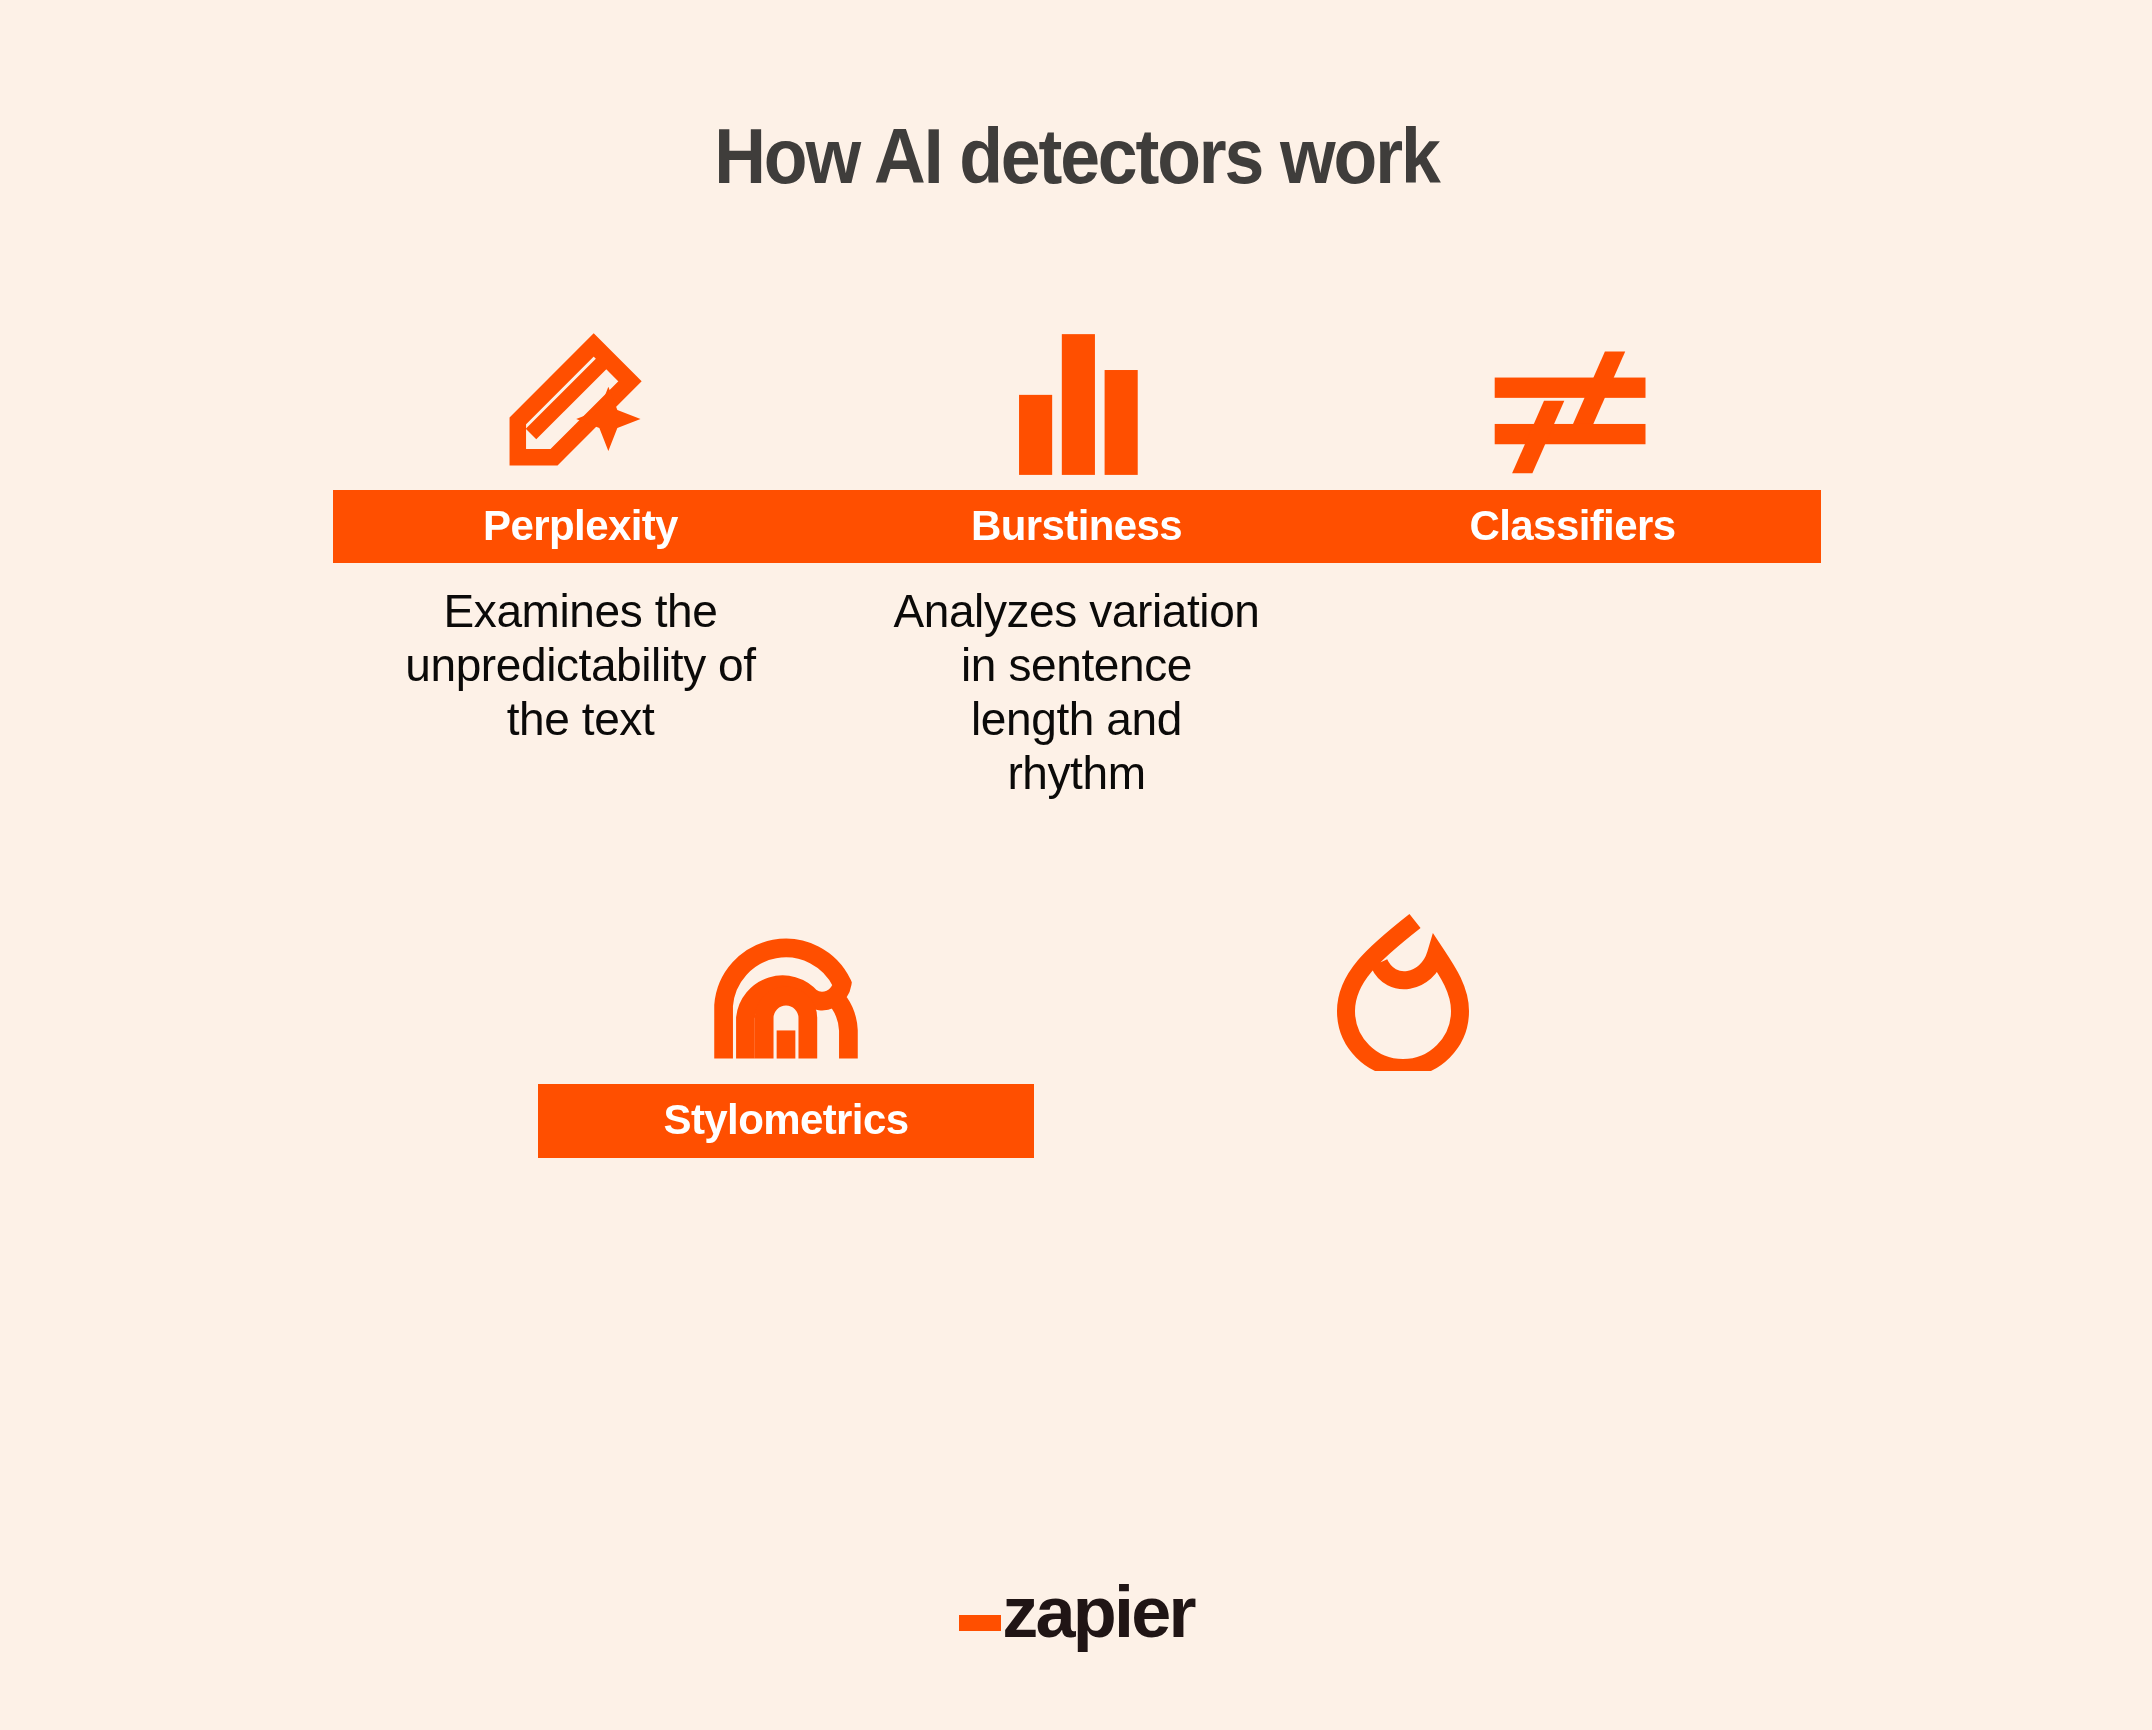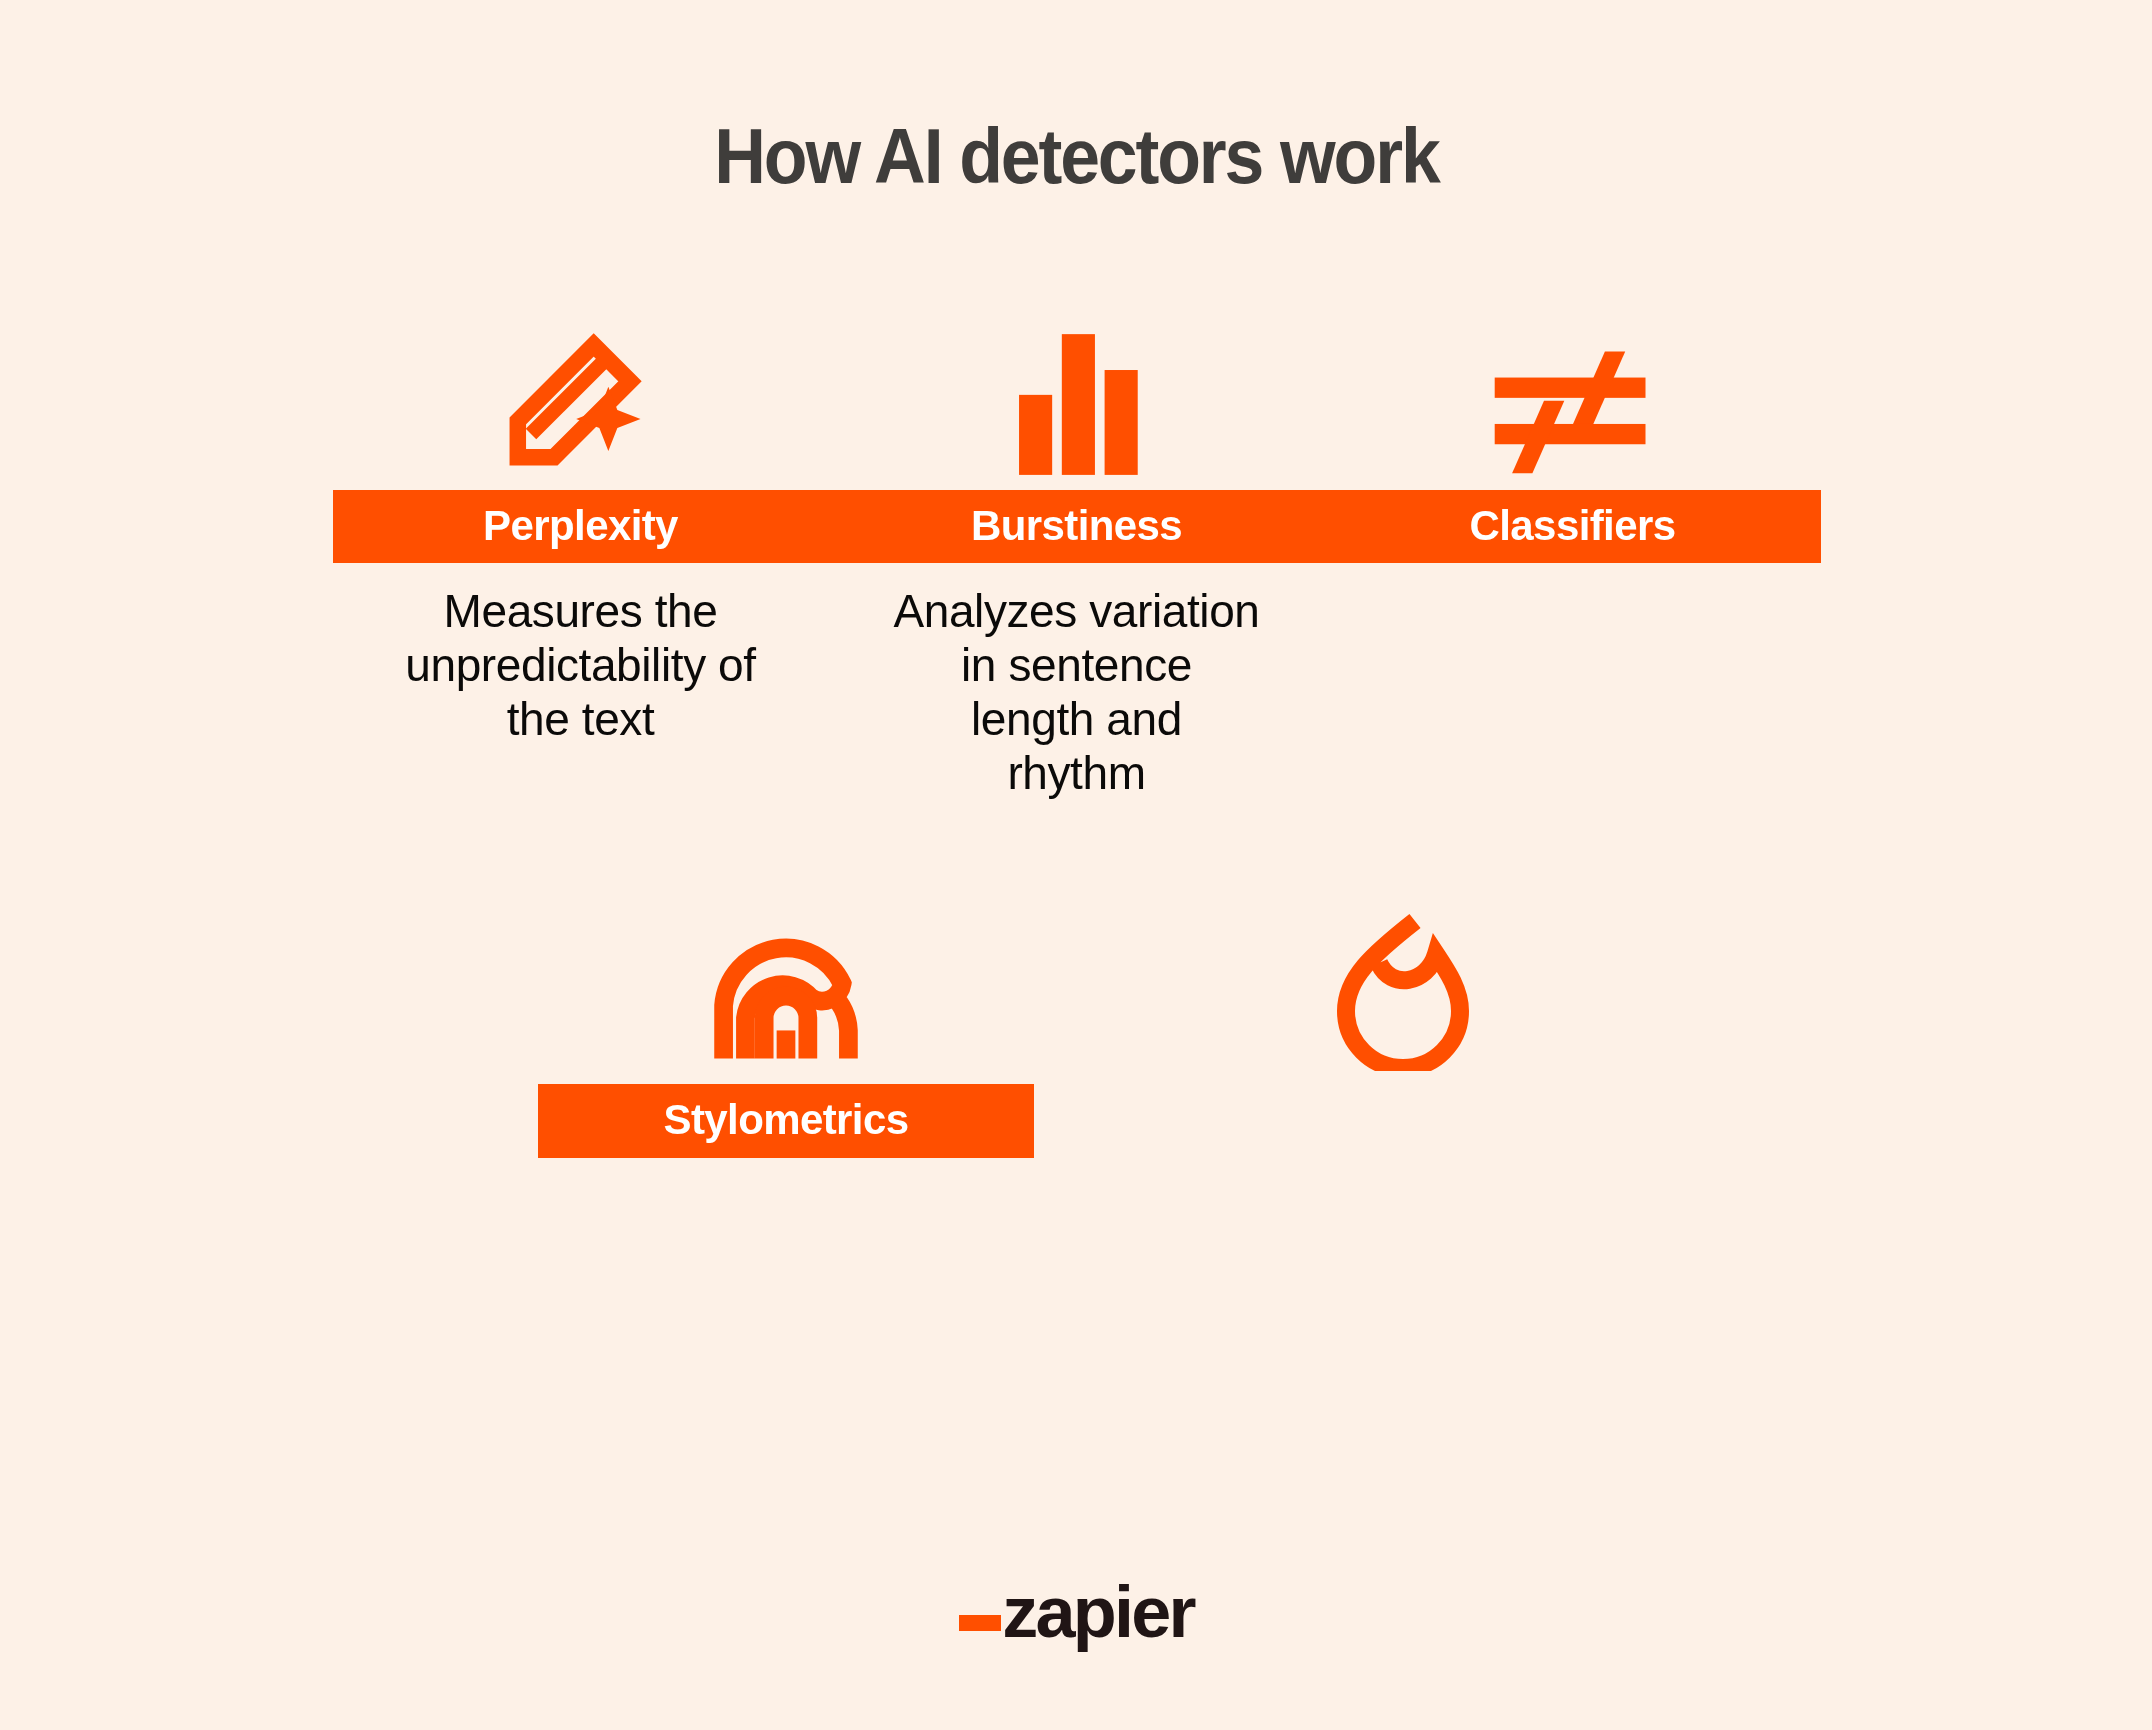--- a/index.html
+++ b/index.html
@@ -141,21 +141,21 @@
 
       <div class="card">
         <div class="card-icon">
           <svg width="165" height="165" viewBox="0 0 100 100" aria-hidden="true">
             <path d="M12 88 L12 66 L58 20 L80 42 L34 88 Z" fill="none" stroke="#FF4F00" stroke-width="10" stroke-linejoin="miter"></path>
             <path d="M20 74 L64 30" stroke="#FF4F00" stroke-width="9" fill="none"></path>
             <path d="M78 58 L85 76 L103 83 L85 90 L78 108 L71 90 L53 83 L71 76 Z" fill="#FF4F00" transform="translate(-8,-14) scale(0.78) translate(18,18)"></path>
           </svg>
         </div>
         <div class="label-bar">Perplexity</div>
-        <div class="card-desc">Measures the
+        <div class="card-desc">Examines the
 unpredictability of
 the text</div>
       </div>
 
       <div class="card">
         <div class="card-icon">
           <svg width="138" height="156" viewBox="0 0 100 110" aria-hidden="true">
             <rect x="8" y="52" width="24" height="58" fill="#FF4F00"></rect>
             <rect x="39" y="8" width="24" height="102" fill="#FF4F00"></rect>
             <rect x="70" y="34" width="24" height="76" fill="#FF4F00"></rect>

